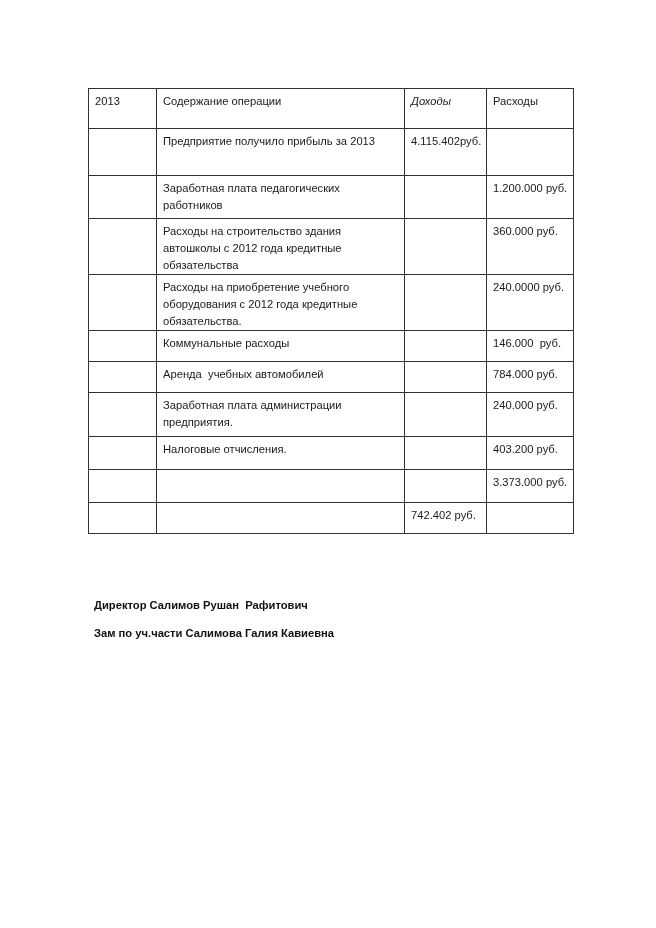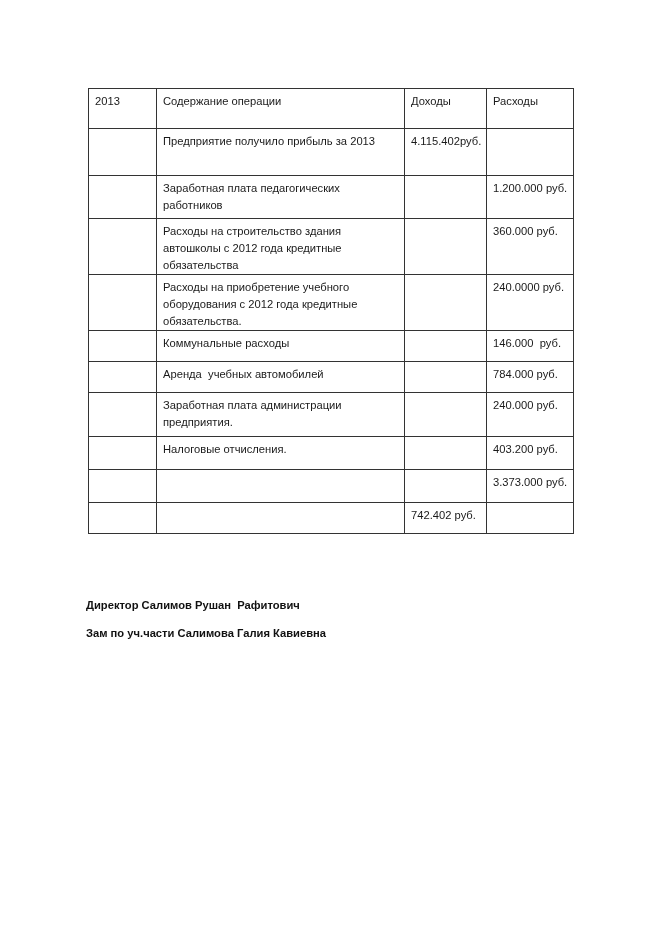--- a/index.html
+++ b/index.html
@@ -18,24 +18,24 @@
     border: 1px solid #333;
     vertical-align: top;
     font-size: 11.2px;
     line-height: 17px;
     padding: 4px 5px 0 6px;
     box-sizing: border-box;
     overflow: hidden;
   }
   .c0 { width: 68px; }
   .c1 { width: 248px; }
-  .c2 { width: 82px; }
+  .c2 { width: 82px; font-style: italic; }
   .c3 { width: 87px; }
   .sig {
-    position: absolute; left: 86px;
+    position: absolute; left: 94px;
     font-size: 11.2px; font-weight: bold; line-height: 14px;
     white-space: nowrap;
     color: #111;
     text-align: right;
   }
 </style>
 </head>
 <body>
 
 <div class="page">

